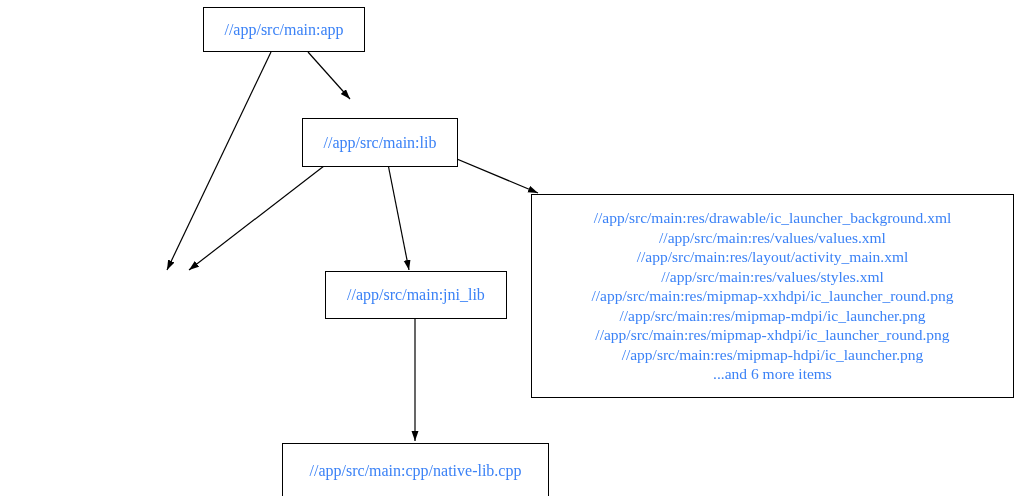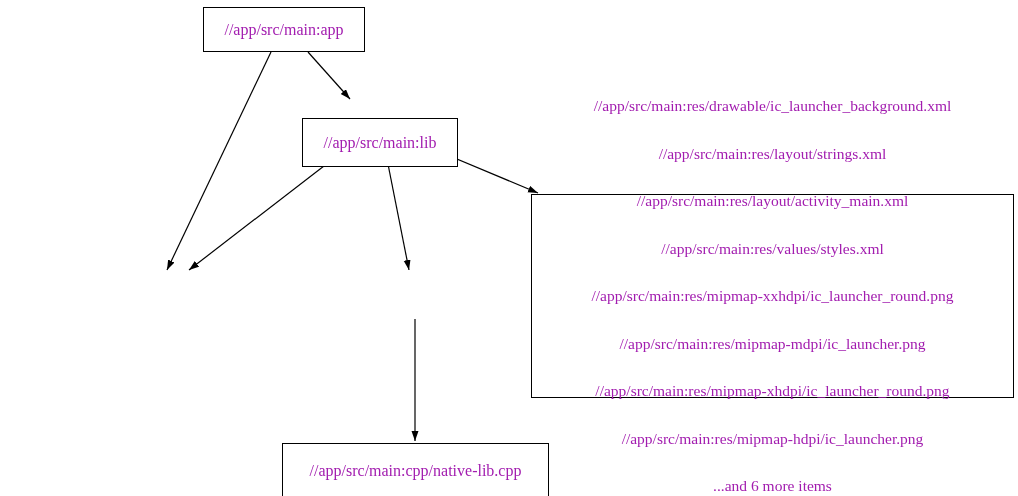--- a/index.html
+++ b/index.html
@@ -2,21 +2,21 @@
 <html><head>
 <meta charset="utf-8">
 <style>
   html, body { margin: 0; padding: 0; background: #ffffff; }
   .canvas {
     position: relative;
     width: 1018px;
     height: 496px;
     background: #ffffff;
     font-family: "Liberation Serif", "DejaVu Serif", serif;
-    color: #a21caf;
+    color: #3b82f6;
     overflow: hidden;
   }
   .edges {
     position: absolute;
     left: 0;
     top: 0;
     width: 1018px;
     height: 496px;
     pointer-events: none;
   }
@@ -30,21 +30,20 @@
     justify-content: center;
     text-align: center;
     font-size: 16px;
     white-space: nowrap;
   }
   .node.multi {
     flex-direction: column;
     line-height: 19.5px;
     font-size: 15.5px;
     padding: 2px 0;
-    gap: 28px;
   }
   .node-app        { left: 203px; top: 7px;   width: 162px; height: 45px; }
   .node-lib        { left: 302px; top: 118px; width: 156px; height: 49px; }
   .node-manifest   { left: 6px;   top: 271px; width: 295px; height: 49px; }
   .node-jni        { left: 325px; top: 271px; width: 182px; height: 48px; }
   .node-res        { left: 531px; top: 194px; width: 483px; height: 204px; }
   .node-native     { left: 282px; top: 443px; width: 267px; height: 56px; }
 </style>
 </head>
 <body>
@@ -67,24 +66,27 @@
 
   <div class="node node-app">
     <span>//app/src/main:app</span>
   </div>
 
   <div class="node node-lib">
     <span>//app/src/main:lib</span>
   </div>
 
 
+  <div class="node node-jni">
+    <span>//app/src/main:jni_lib</span>
+  </div>
 
   <div class="node multi node-res">
     <div>//app/src/main:res/drawable/ic_launcher_background.xml</div>
-    <div>//app/src/main:res/layout/strings.xml</div>
+    <div>//app/src/main:res/values/values.xml</div>
     <div>//app/src/main:res/layout/activity_main.xml</div>
     <div>//app/src/main:res/values/styles.xml</div>
     <div>//app/src/main:res/mipmap-xxhdpi/ic_launcher_round.png</div>
     <div>//app/src/main:res/mipmap-mdpi/ic_launcher.png</div>
     <div>//app/src/main:res/mipmap-xhdpi/ic_launcher_round.png</div>
     <div>//app/src/main:res/mipmap-hdpi/ic_launcher.png</div>
     <div>...and 6 more items</div>
   </div>
 
   <div class="node node-native">

